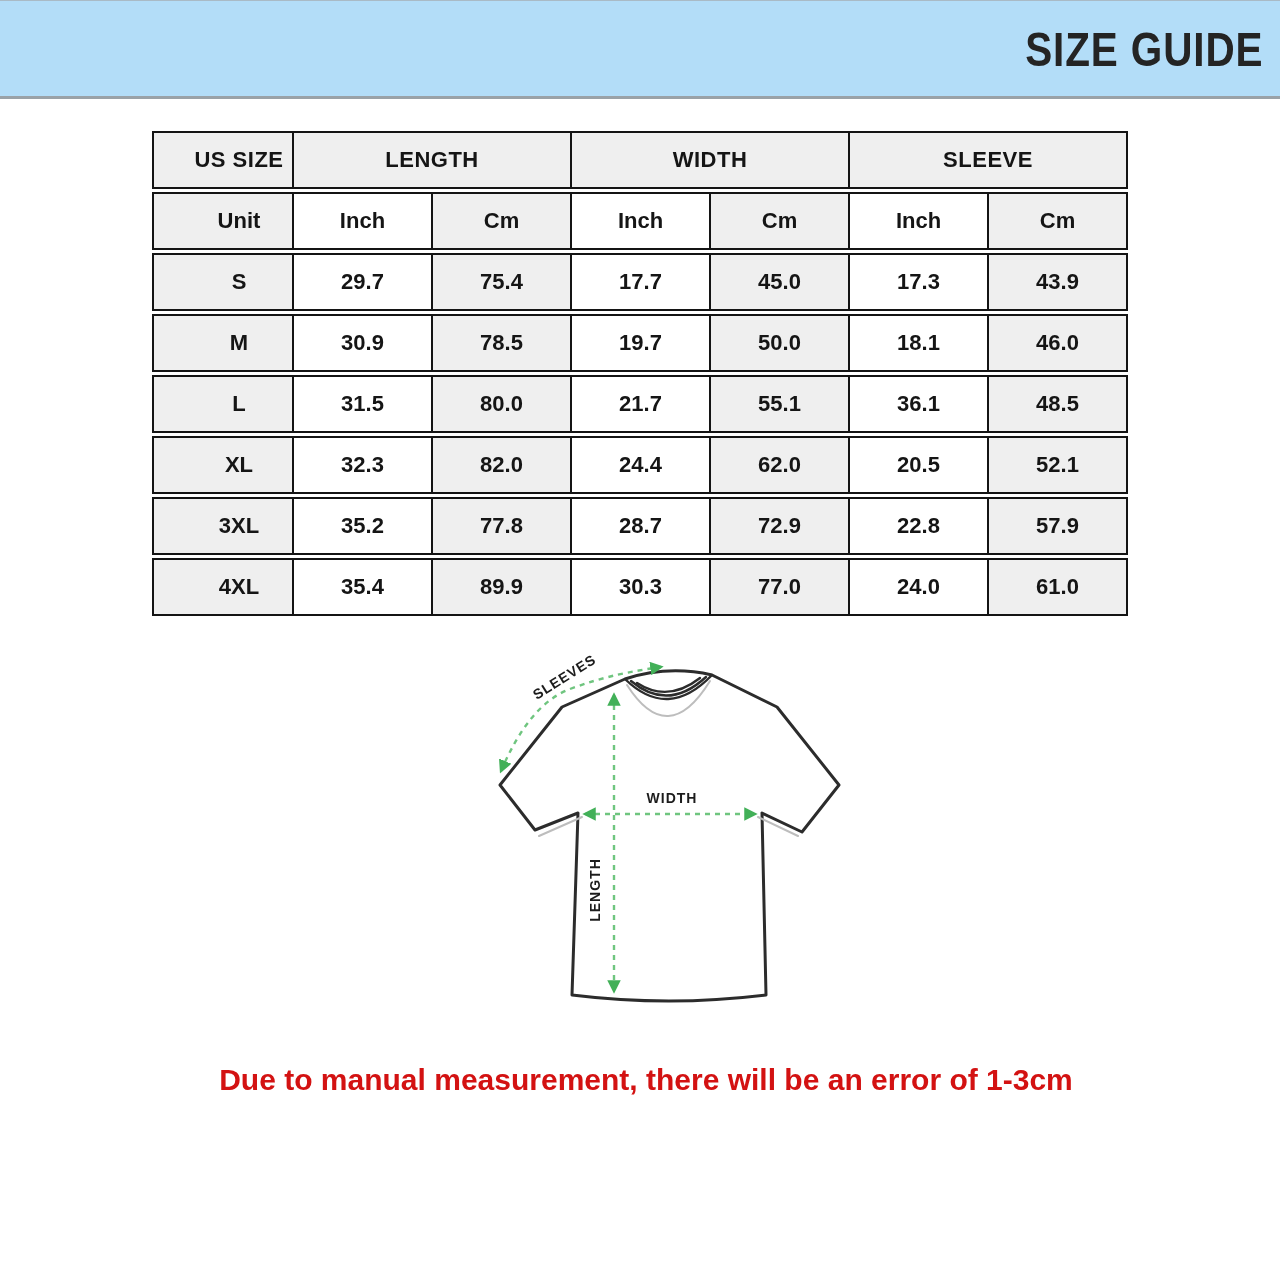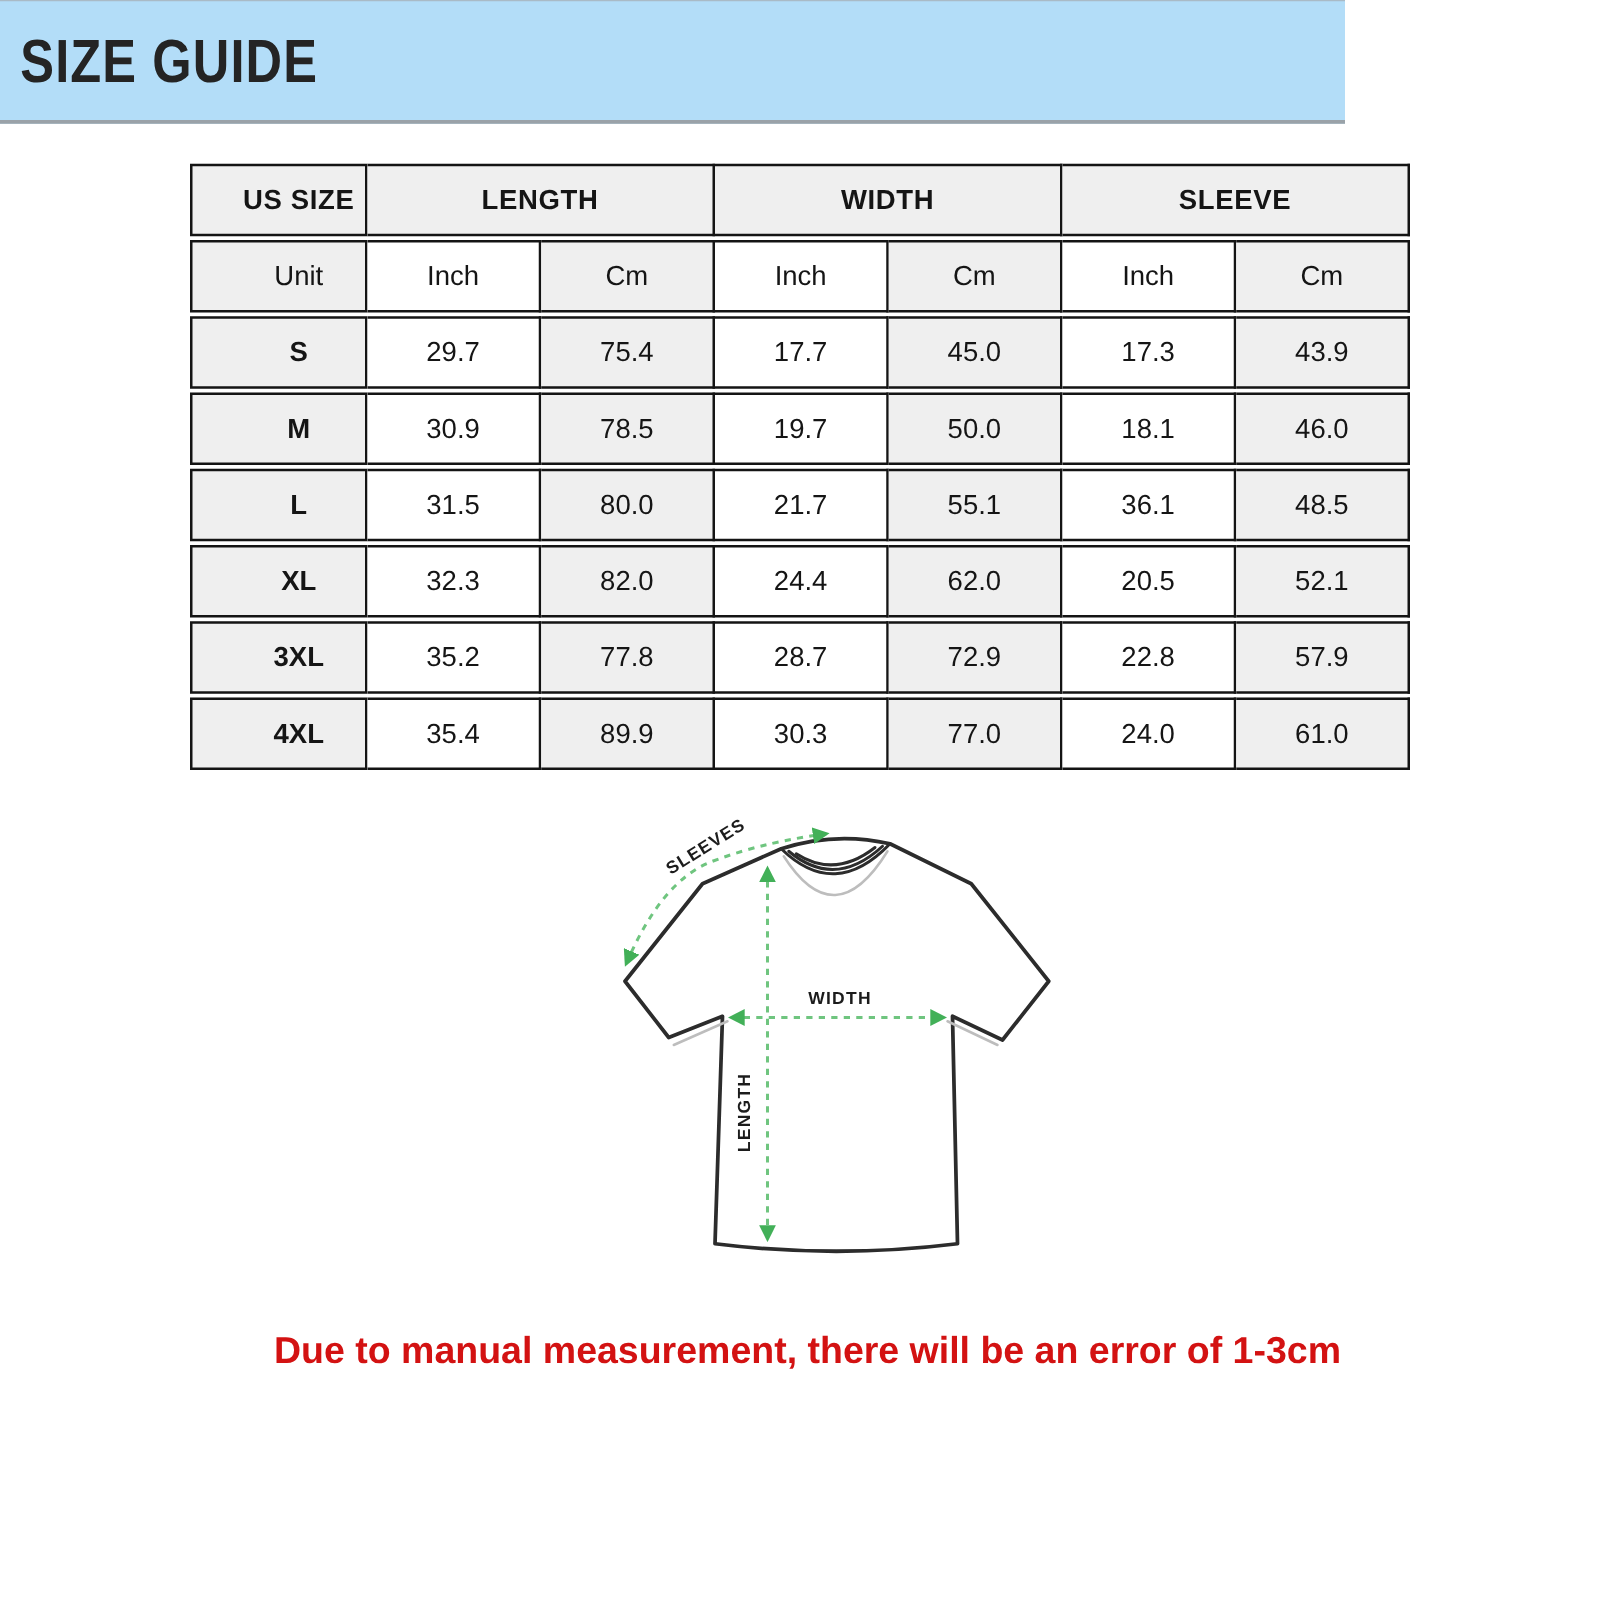--- a/index.html
+++ b/index.html
@@ -1,37 +1,37 @@
 <!DOCTYPE html>
 <html><head>
 <meta charset="utf-8">
 <style>
   * { margin:0; padding:0; box-sizing:border-box; }
   html,body { width:1280px; height:1280px; background:#ffffff; overflow:hidden;
               font-family:"Liberation Sans", sans-serif; }
 
   
-  .banner { width:1076px; height:99px; display:flex; align-items:center; justify-content:flex-start;
+  .banner { width:1280px; height:99px; display:flex; align-items:center; justify-content:flex-end;
             border-top:1px solid #a9bac6; border-bottom:3px solid #9aa2a8; }
   .banner h1 { font-size:46px; font-weight:800; color:#242424; letter-spacing:1px;
                transform:scale(.88,1.06); }
 
   
   table.size { margin:29px auto 0; border-collapse:separate; border-spacing:0 3px;
                table-layout:fixed; width:976px; }
   col.c0 { width:142px; } col.cx { width:139px; }
   th,td { height:58px; border:2px solid #141414; border-left:none;
           text-align:center; vertical-align:middle; color:#151515; }
   th:first-child, td:first-child { border-left:2px solid #141414;padding-left:32px; }
   .g { background:#efefef; }
   .w { background:#ffffff; }
   th.grp  { font-size:22px; font-weight:700; letter-spacing:.5px; }
-  th.unit { font-size:22px; font-weight:400;text-align:center; }
+  th.unit { font-size:22px; font-weight:700;text-align:center; }
   td.size { font-size:22px; font-weight:700; }
-  td.val  { font-size:22px; font-weight:400;margin-left:26px; }
+  td.val  { font-size:22px; font-weight:700;margin-left:26px; }
 
   
   figure.shirt { width:390px; margin:26px auto 0; transform:translateX(30px); }
   .shirt-outline { fill:#ffffff; stroke:#2c2c2c; stroke-width:3; stroke-linejoin:round; stroke-linecap:round; }
   .collar-line { fill:none; stroke:#2c2c2c; stroke-width:2.4; stroke-linecap:round; }
   .hem { fill:none; stroke:#bdbdbd; stroke-width:2; stroke-linecap:round; }
   .arrow { fill:none; stroke-width:2.4; stroke-dasharray:5 5; }
   .dlabel { font-family:"Liberation Sans", sans-serif; font-size:14px; font-weight:700;
             fill:#1c1c1c; letter-spacing:1px; }
 

